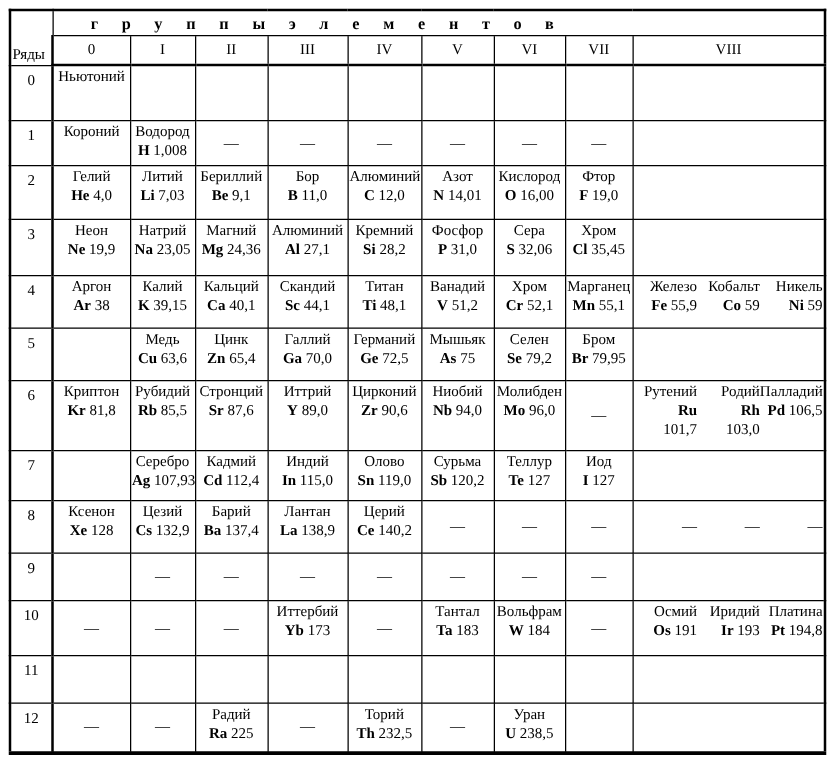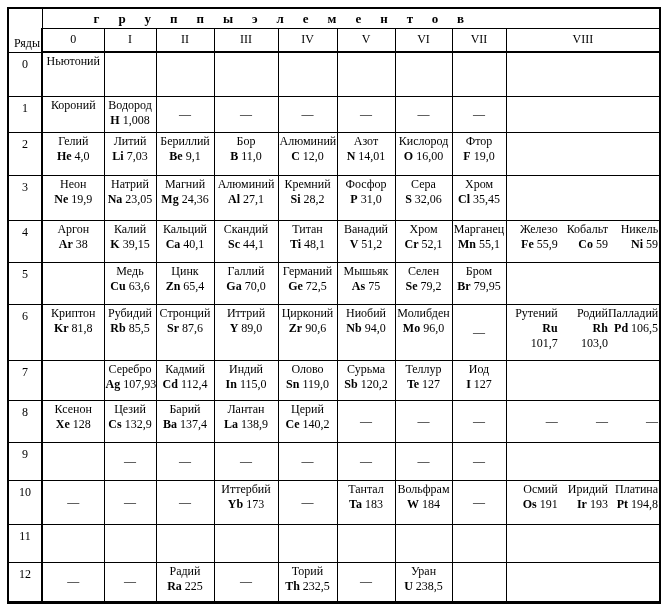--- a/index.html
+++ b/index.html
@@ -11,25 +11,25 @@
     position:absolute;left:7px;top:7px;width:654px;
     border-collapse:collapse;table-layout:fixed;
     border:2px solid #000;border-bottom-width:3px;
   }
   table.pt th,table.pt td{
     border:1px solid #000;padding:1px 1px;font-weight:normal;
     font-size:12px;line-height:15px;overflow:hidden;
   }
   
   th.corner{
-    font-weight:bold;text-align:right;vertical-align:bottom;
+    font-weight:bold;text-align:left;vertical-align:bottom;
     padding-bottom:4px;border-right:2px solid #000;font-size:12px;
   }
   th.grptitle{text-align:left;vertical-align:middle;padding:2px 0 1px 0;}
-  .grptitle-inner{display:flex;align-items:center;padding-left:50px;}
+  .grptitle-inner{display:flex;align-items:center;padding-left:29px;}
   .grptitle-inner .word{font-weight:bold;font-size:13px;letter-spacing:19px;white-space:nowrap;}
   .grptitle-inner .word2{}
   tr.grp-row th{
     text-align:center;vertical-align:middle;font-size:12px;
     border-bottom:2px solid #000;
   }
   tr.grp-row th:first-of-type{border-left:2px solid #000;}
   
   tbody th.rownum{
     text-align:center;vertical-align:top;padding-top:4px;

